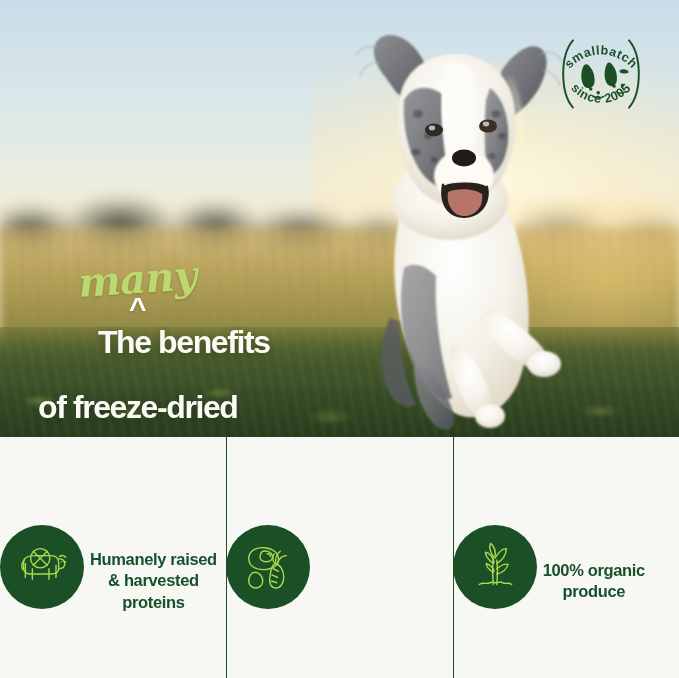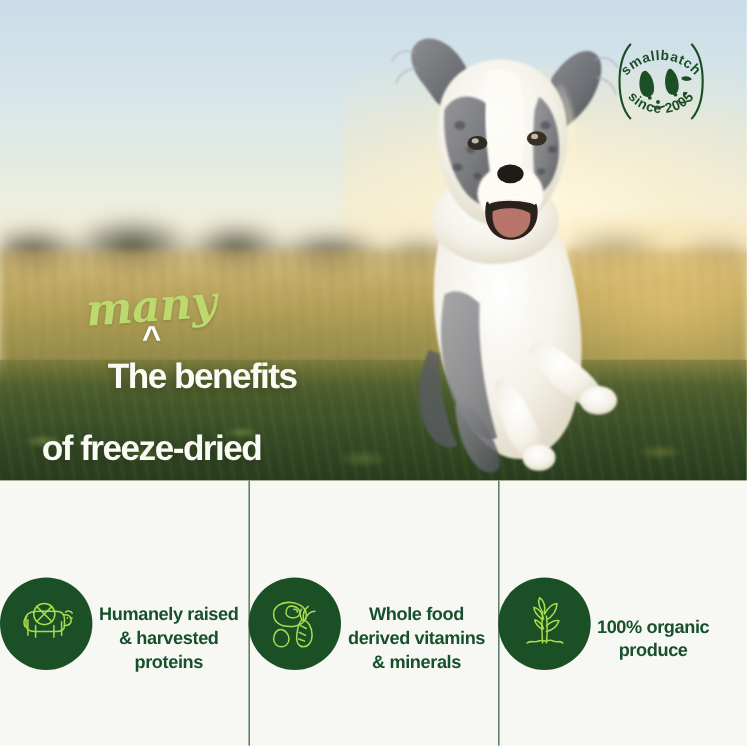--- a/index.html
+++ b/index.html
@@ -366,23 +366,20 @@
           <path d="M17 38 C22 38 26 43 26 48 C26 53 22 56 18 56 C14 56 10 53 10 48 C10 43 13 38 17 38 Z"></path>
 
           <path d="M40 28 C46 29 50 36 50 44 C50 51 46 56 41 56 C36 56 33 51 34 44 C35 36 37 29 40 28 Z"></path>
           <path d="M38 34 L44 37 M36.5 41 L43 44 M36 48 L42 50"></path>
 
           <path d="M41 28 C40 22 42 17 46 14"></path>
           <path d="M43 27 C45 22 49 19 53 19"></path>
           <path d="M39.5 28 C37 24 37 20 39 17"></path>
         </svg>
       </div>
-      <div class="feature-label">Whole food
-derived vitamins
-&amp; minerals</div>
     </div>
 
     <div class="feature">
       <div class="feature-badge">
         <svg viewBox="0 0 64 64" fill="none" stroke="#a8d94f" stroke-width="1.6" stroke-linecap="round" stroke-linejoin="round">
 
           <path d="M30 52 C29 42 29 30 30 20"></path>
           <path d="M34 52 C35 42 35 32 34 24"></path>
 
           <path d="M30 20 C26 14 25 9 27 5 C31 8 33 14 32 21"></path>

